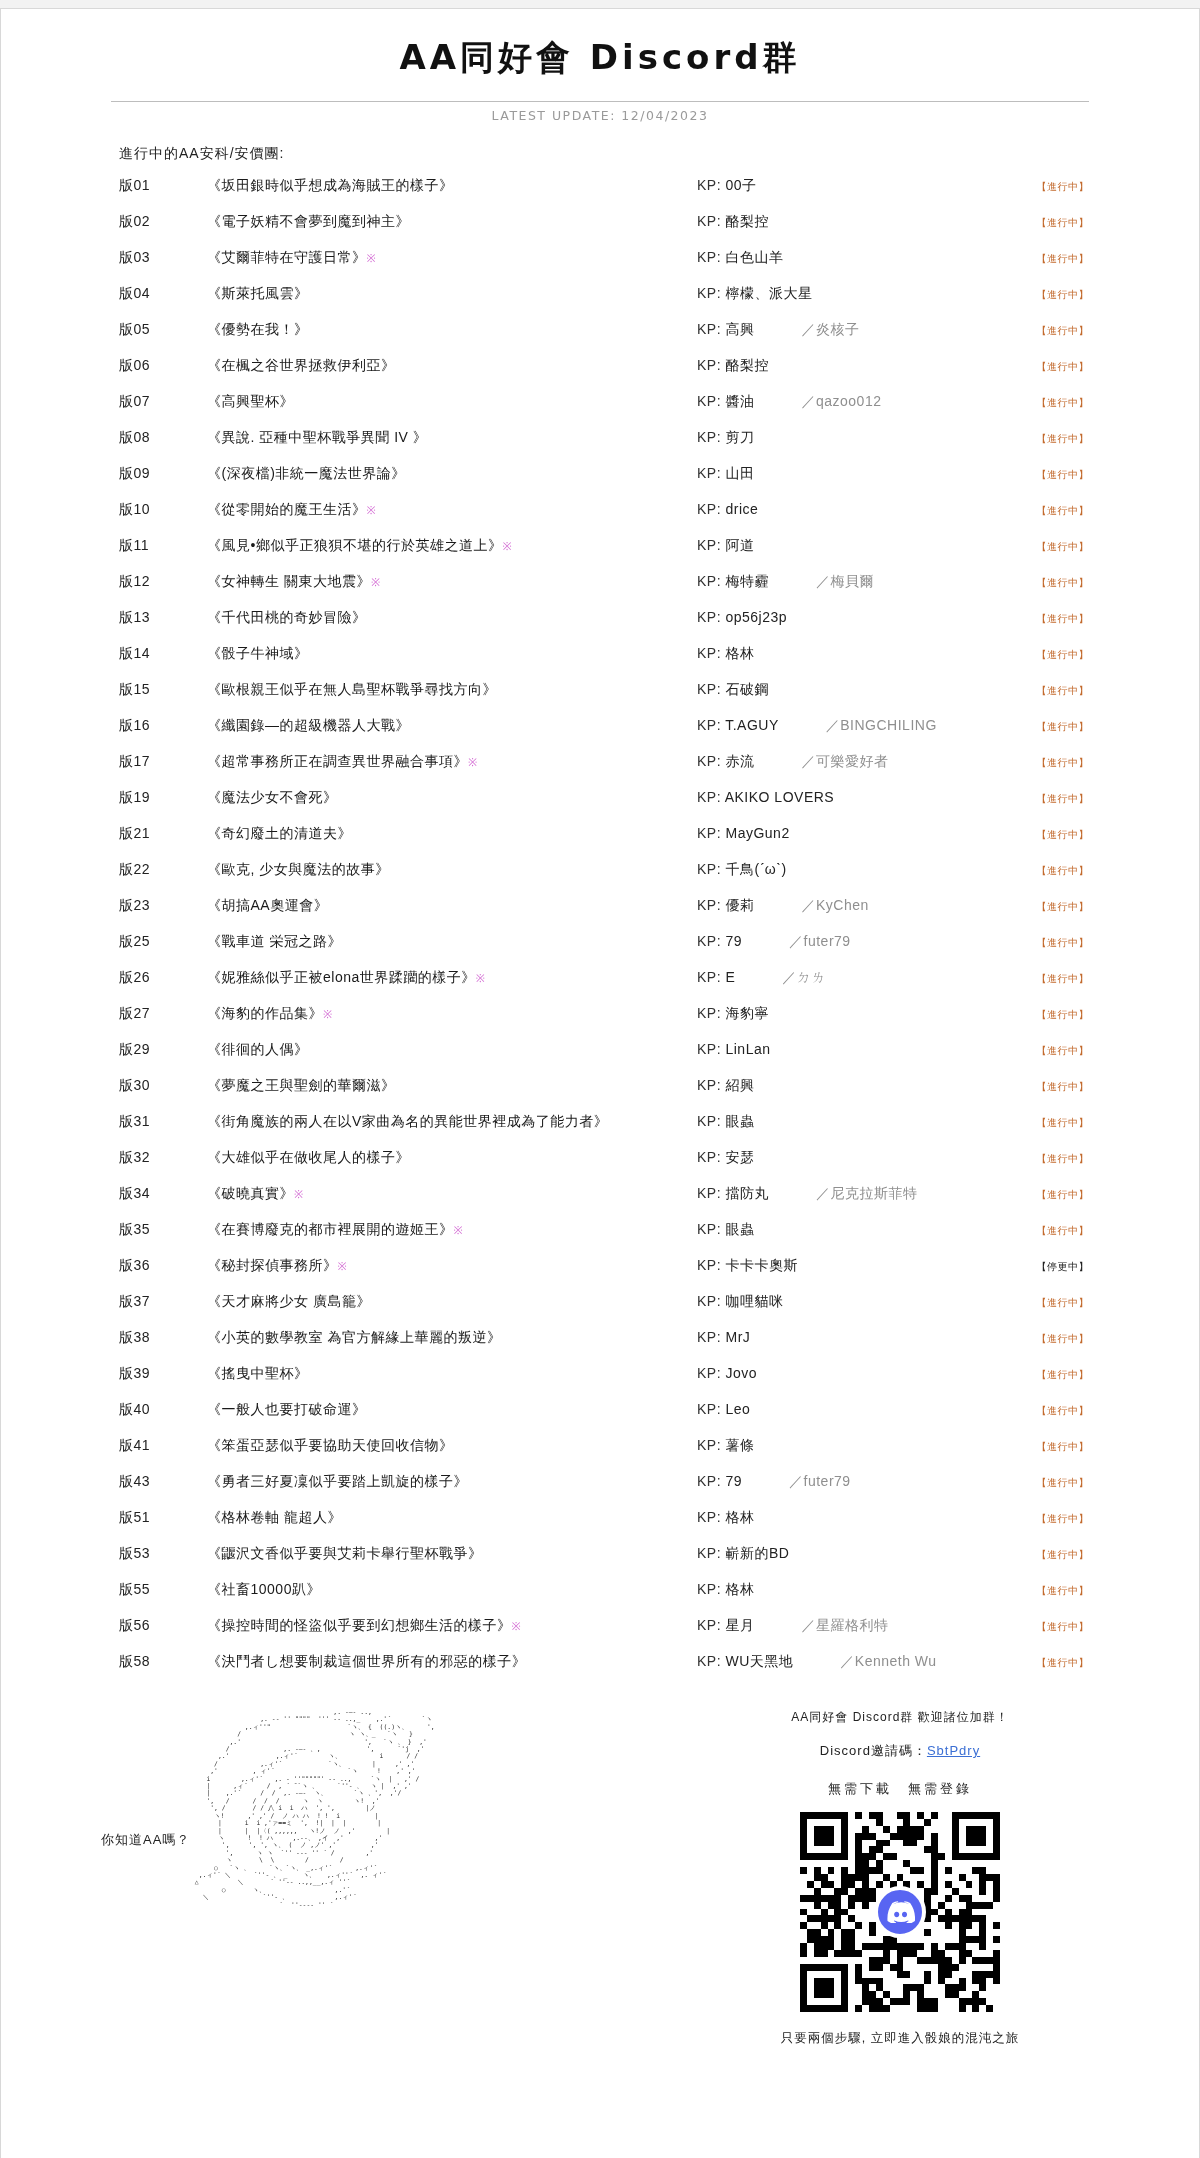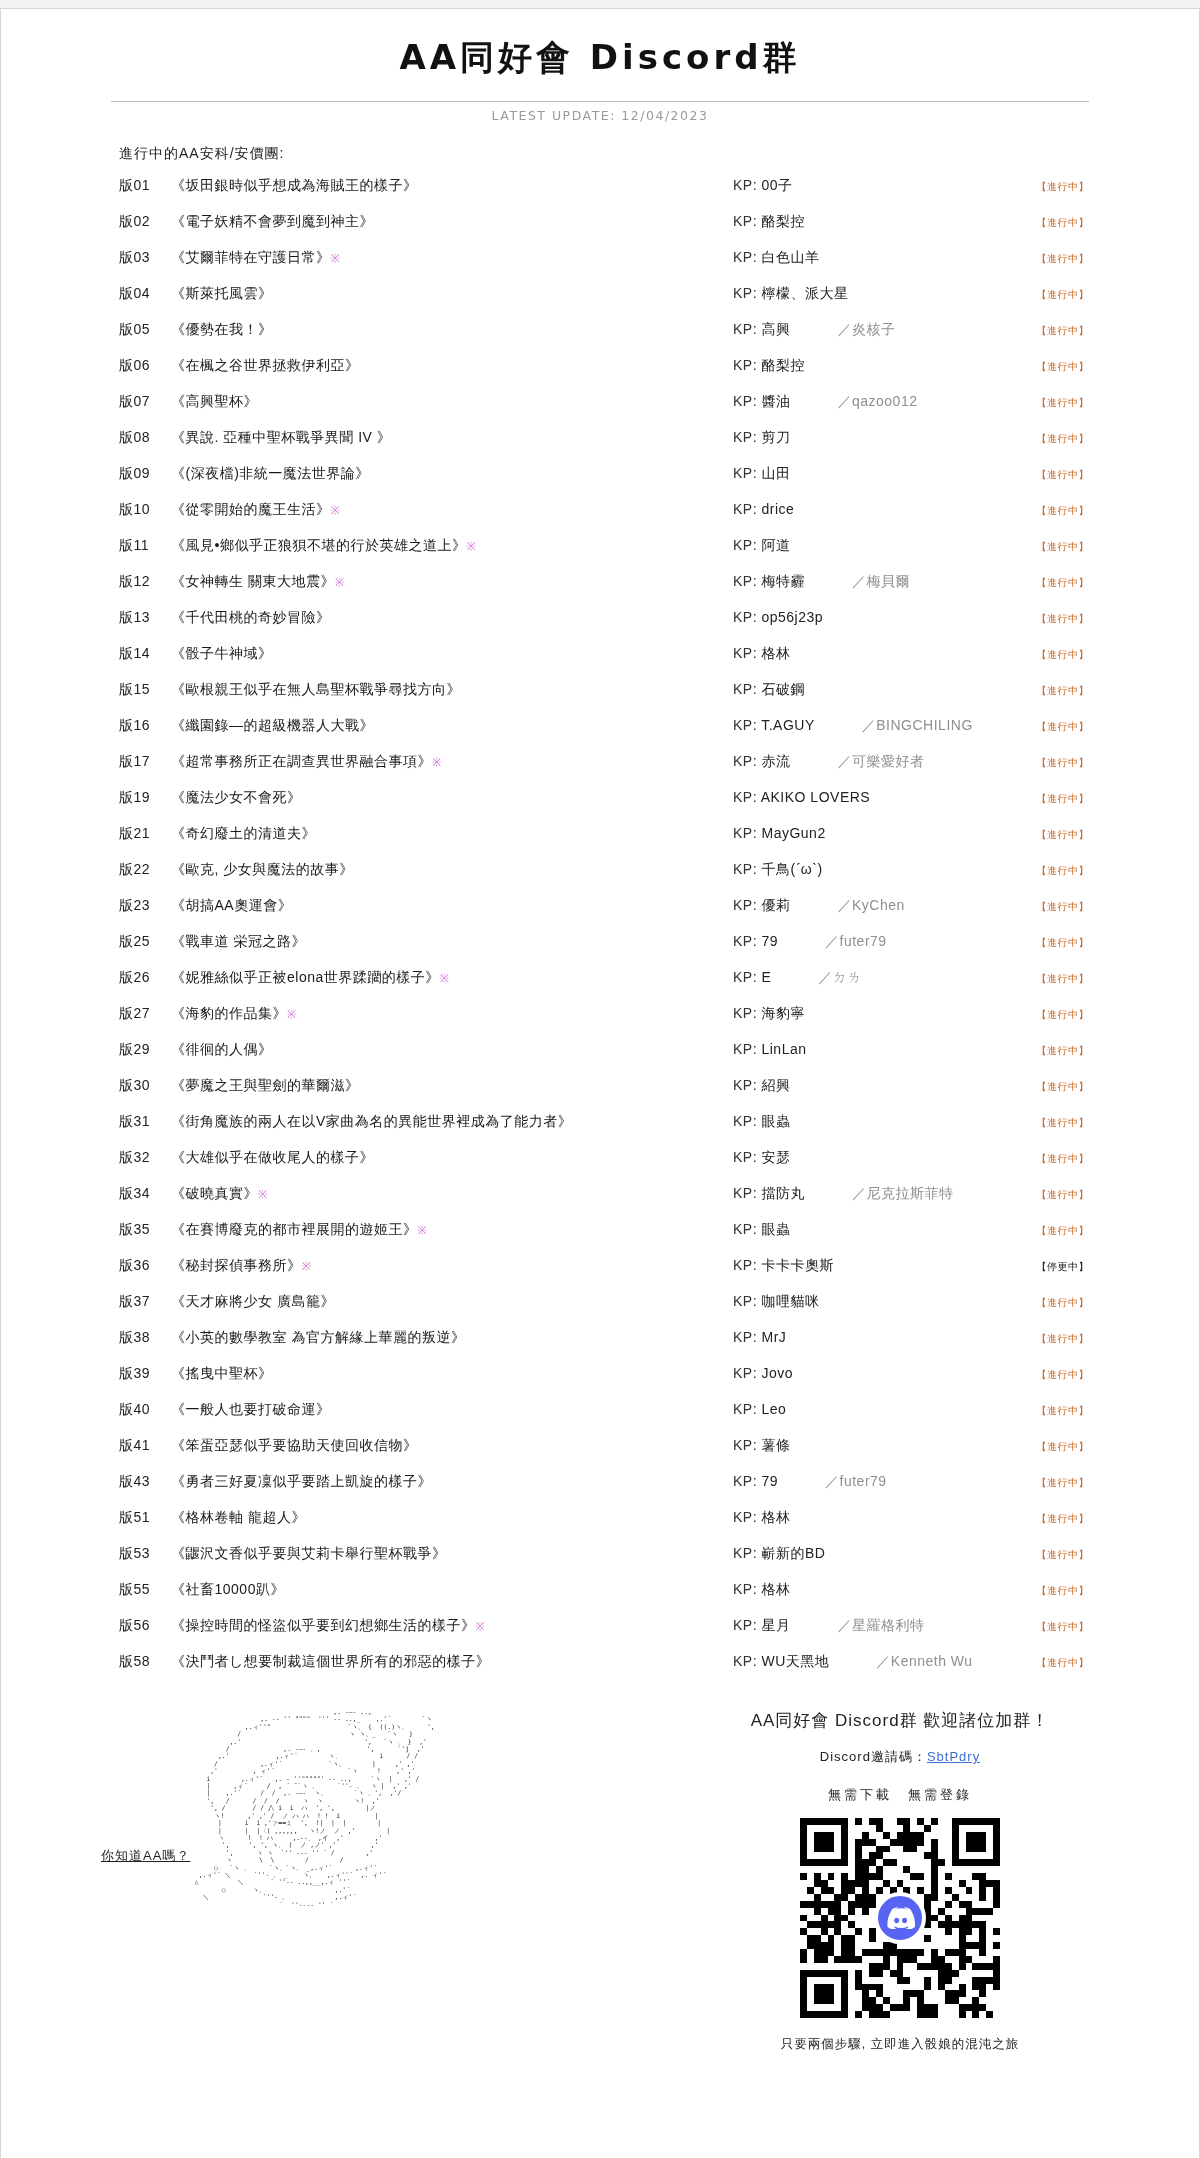--- a/index.html
+++ b/index.html
@@ -49,20 +49,21 @@
     color: #222;
     margin-bottom: 14px;
     letter-spacing: 1px;
   }
   .row {
     display: flex;
     align-items: baseline;
     height: 36px;
     font-size: 14px;
     color: #1a1a1a;
+    gap: 36px;
   }
   .col-no {
     width: 52px;
     flex: 0 0 52px;
     color: #222;
     letter-spacing: 0.5px;
   }
   .col-title {
     flex: 1 1 auto;
     white-space: nowrap;
@@ -102,41 +103,40 @@
     align-items: flex-start;
   }
   .aa-col {
     flex: 0 0 600px;
     position: relative;
     padding-top: 6px;
   }
   .aa-known {
     position: absolute;
     left: 0;
-    top: 144px;
+    top: 128px;
     font-size: 13px;
     color: #222;
     letter-spacing: 1px;
-    text-decoration: underline;
   }
   .aa-art {
     font-family: "DejaVu Sans Mono", monospace;
     font-size: 6.4px;
     line-height: 7.4px;
     white-space: pre;
     color: #2b2b2b;
     margin-left: 90px;
   }
   .info-col {
     flex: 1 1 auto;
     text-align: center;
     padding-top: 6px;
   }
   .info-line1 {
-    font-size: 17px;
+    font-size: 12px;
     color: #222;
     letter-spacing: 1px;
     margin-bottom: 16px;
   }
   .info-line2 {
     font-size: 13px;
     color: #222;
     letter-spacing: 1px;
     margin-bottom: 20px;
   }

